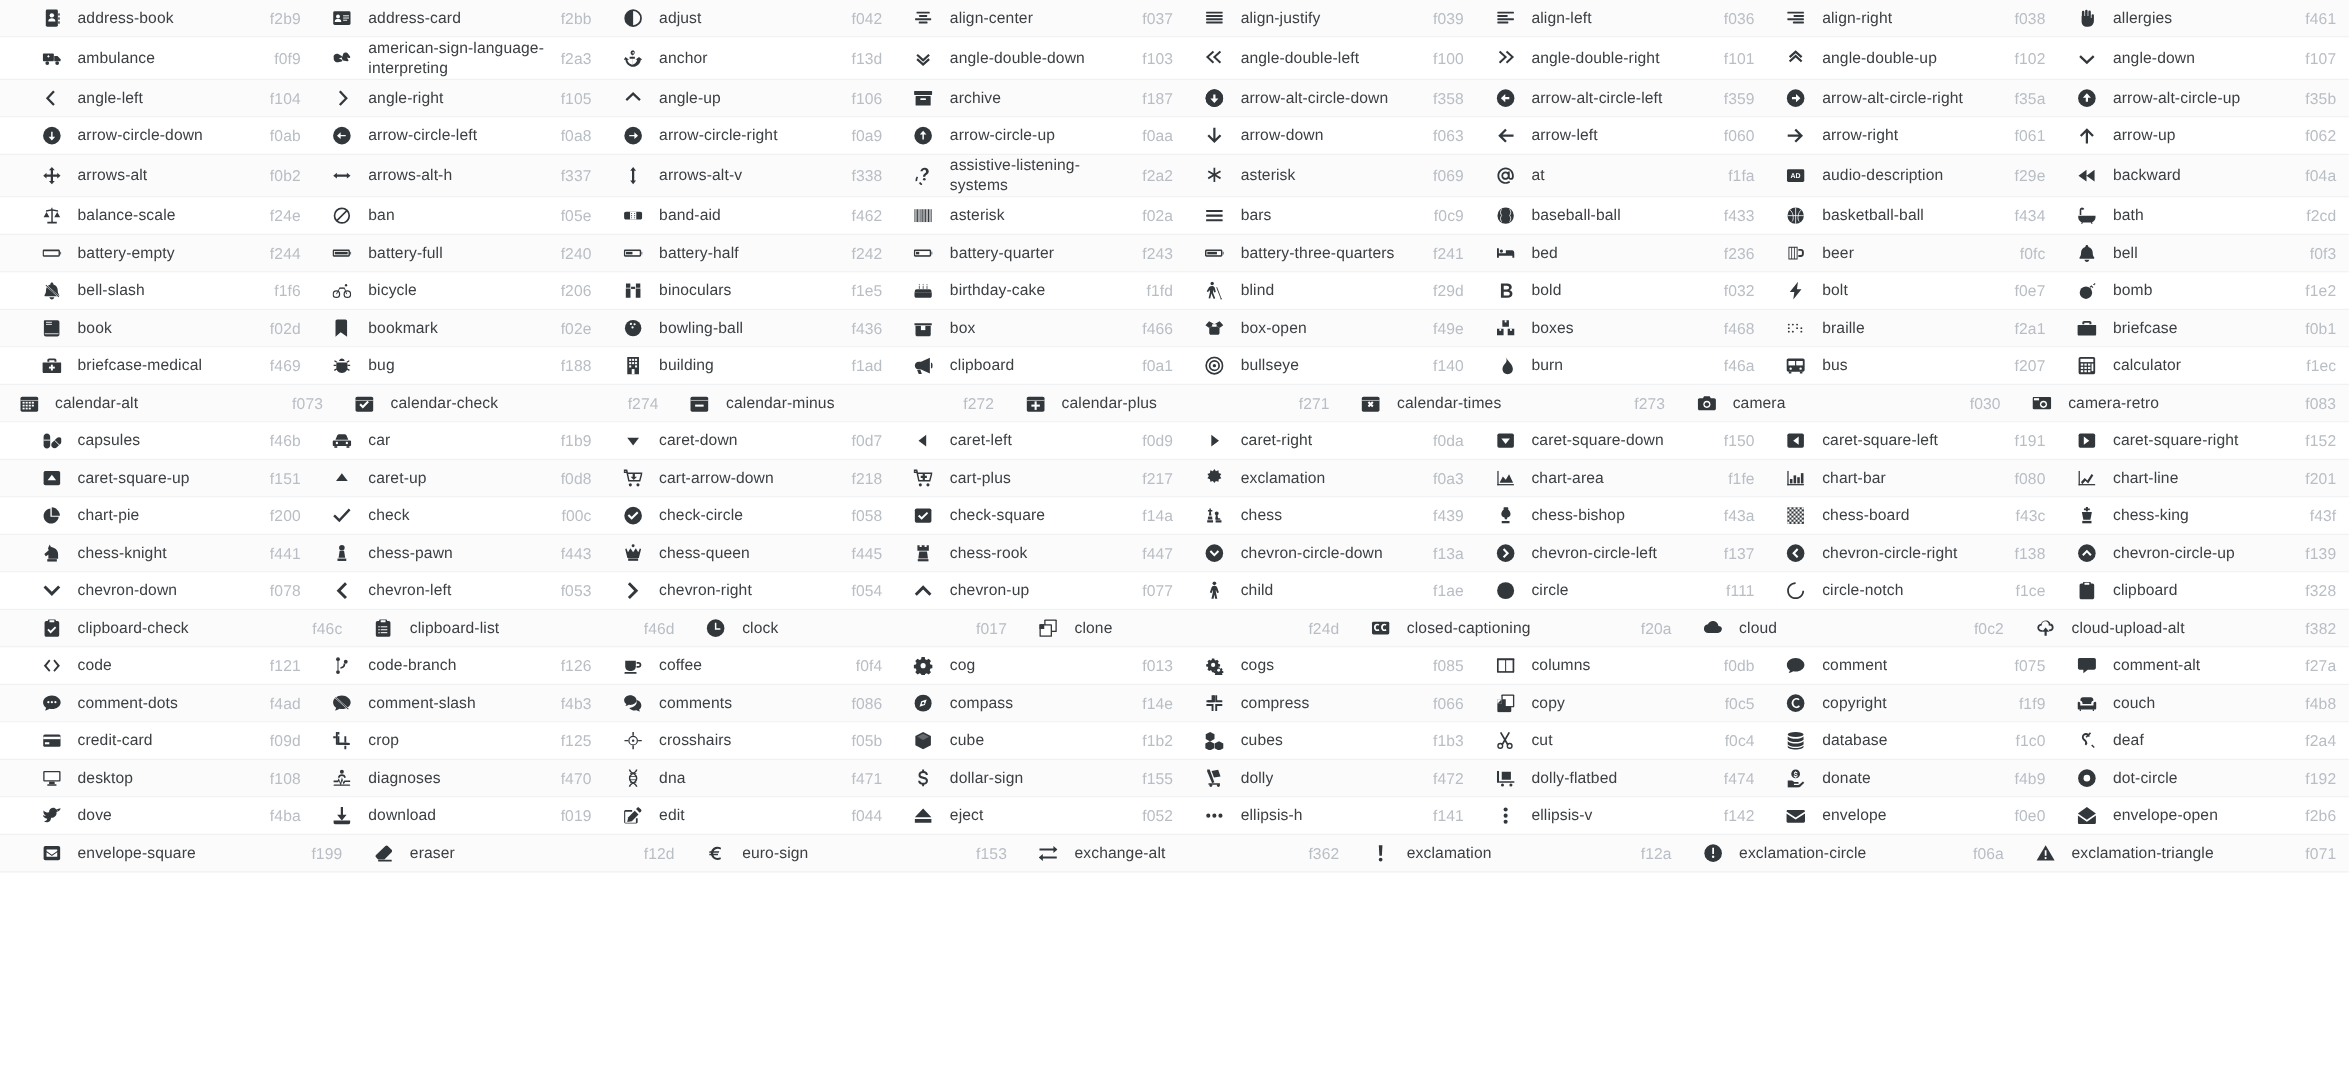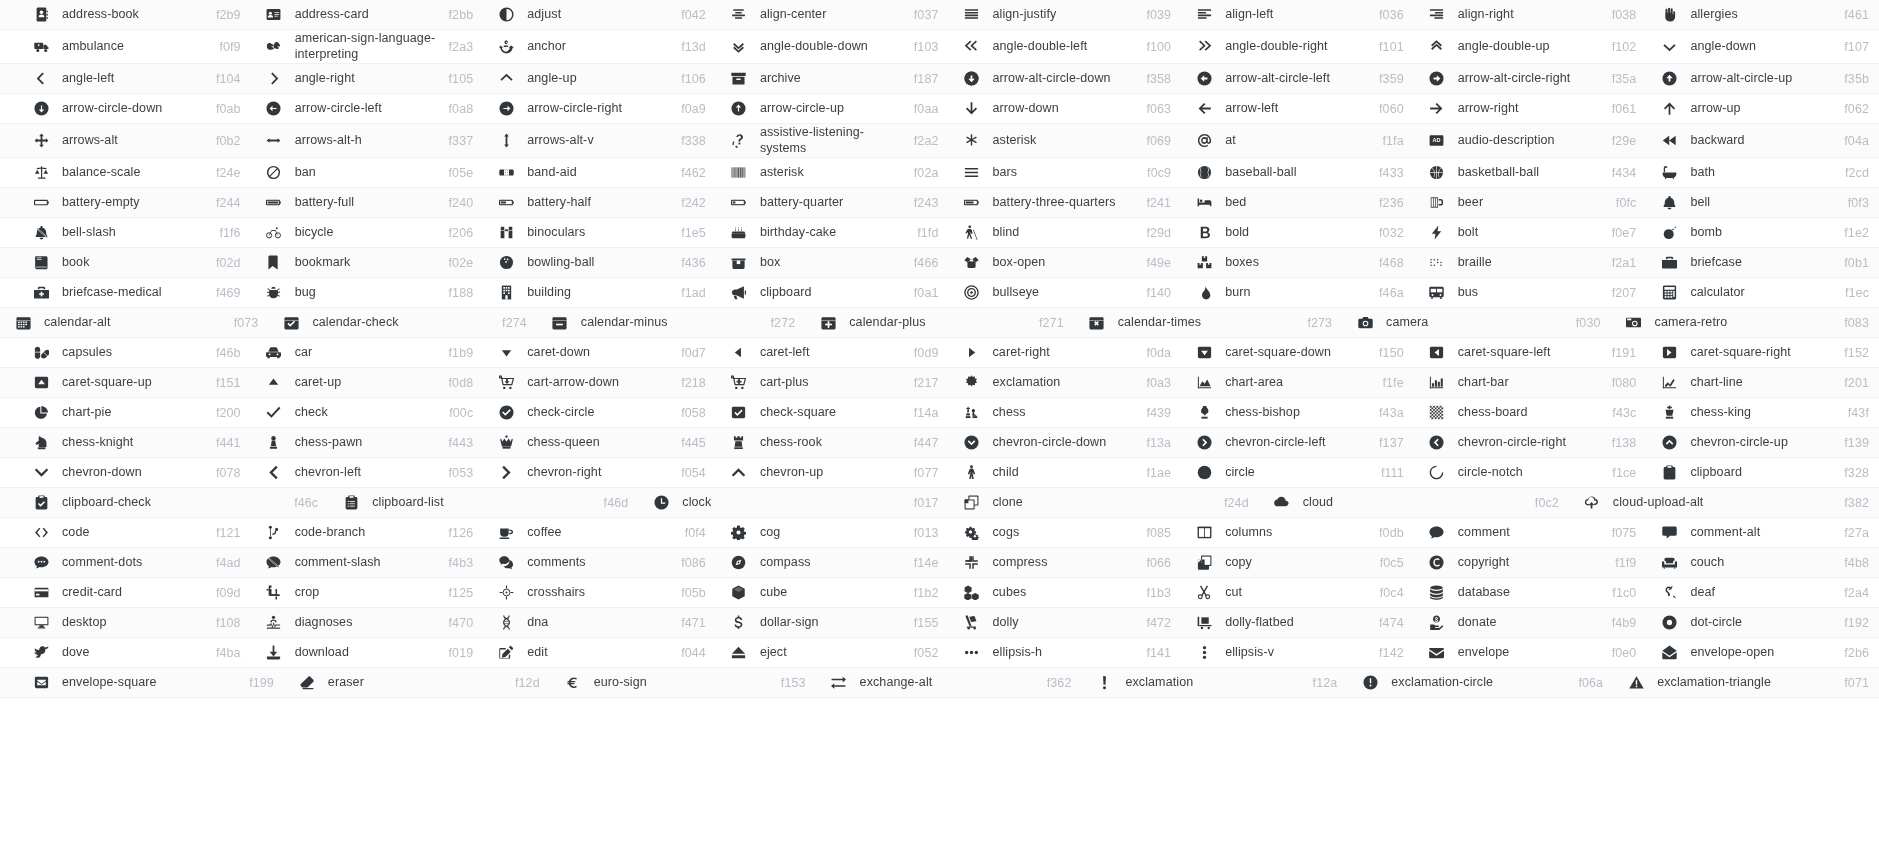--- a/index.html
+++ b/index.html
@@ -1586,20 +1586,31 @@
               <rect x="56" y="186" width="270" height="270" fill="#fff"></rect>
               <rect x="20" y="150" width="130" height="130" rx="0"></rect>
             </svg>
           </span>
           <span class="nm">clone</span>
           <span class="cd">f24d</span>
         </div>
         <div class="cell">
           <span class="ic">
             <svg width="15" height="15" viewBox="0 0 512 512" fill="currentColor">
+              <rect x="20" y="80" width="472" height="352" rx="40"></rect>
+              <path d="M200 190c-16-12-40-14-58-2-26 18-26 78 0 96 18 12 42 10 58-2l22 36c-30 24-82 26-112 2-48-38-48-130 0-168 30-24 82-22 112 2z" fill="#fff"></path>
+              <path d="M394 190c-16-12-40-14-58-2-26 18-26 78 0 96 18 12 42 10 58-2l22 36c-30 24-82 26-112 2-48-38-48-130 0-168 30-24 82-22 112 2z" fill="#fff"></path>
+            </svg>
+          </span>
+          <span class="nm">closed-captioning</span>
+          <span class="cd">f20a</span>
+        </div>
+        <div class="cell">
+          <span class="ic">
+            <svg width="15" height="15" viewBox="0 0 512 512" fill="currentColor">
               <path d="M400 200c-4-80-70-140-150-140-62 0-114 38-136 92-62 4-110 56-110 118 0 66 52 118 118 118h262c62 0 112-50 112-112 0-42-38-76-96-76z"></path>
             </svg>
           </span>
           <span class="nm">cloud</span>
           <span class="cd">f0c2</span>
         </div>
         <div class="cell">
           <span class="ic">
             <svg width="15" height="15" viewBox="0 0 512 512" fill="currentColor">
               <path d="M400 180c-4-72-64-130-140-130-58 0-106 34-128 84-58 4-102 52-102 110 0 62 48 110 110 110h34v-48h-34c-34 0-62-28-62-62s28-62 62-62h12v-22c0-50 42-92 94-92s94 42 94 92v24h30c30 0 54 24 54 54s-24 54-54 54h-26v48h26c58 0 104-46 104-104 0-54-32-94-74-106z"></path>

